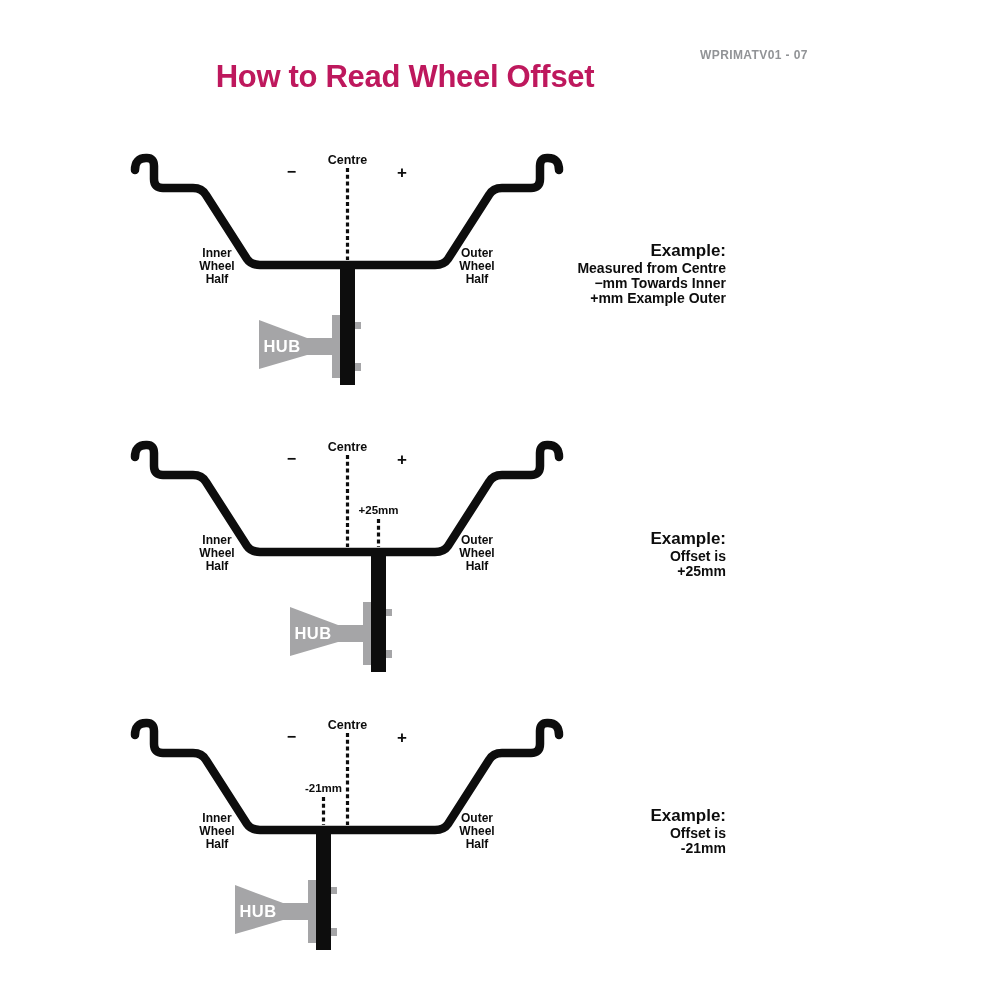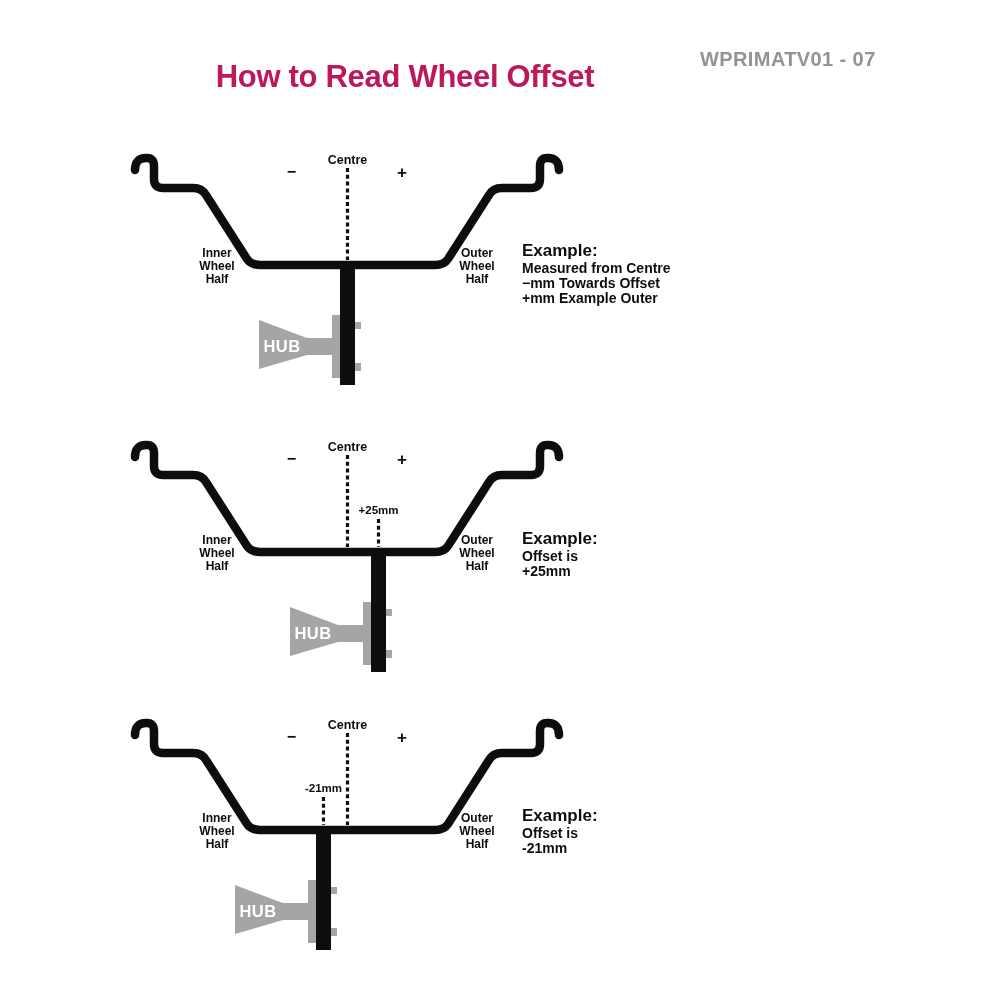--- a/index.html
+++ b/index.html
@@ -6,40 +6,40 @@
   body{
     width:1000px;height:1000px;position:relative;background:#ffffff;
     font-family:"Liberation Sans",sans-serif;overflow:hidden;
   }
   .page-title{
     position:absolute;left:405px;top:59px;transform:translateX(-50%);
     font-size:31px;font-weight:bold;color:#be185d;letter-spacing:-0.3px;white-space:nowrap;
   }
   .doc-code{
     position:absolute;left:700px;top:48px;
-    font-size:20px;font-weight:bold;color:#919396;letter-spacing:0.4px;white-space:nowrap;
+    font-size:12px;font-weight:bold;color:#919396;letter-spacing:0.4px;white-space:nowrap;
   }
   .diagram{position:absolute;left:125px;width:440px;height:255px;}
   .diagram svg{display:block;width:440px;height:255px;}
   .diagram-1{top:148px;}
   .diagram-2{top:435px;}
   .diagram-3{top:713px;}
   .profile{fill:none;stroke:#0d0d0d;stroke-width:8.5;stroke-linecap:round;stroke-linejoin:round;}
   .dashline{stroke:#0d0d0d;stroke-width:3.2;stroke-dasharray:4 2.8;fill:none;}
   .svgtxt{font-family:"Liberation Sans",sans-serif;font-weight:bold;fill:#0d0d0d;}
   .centre-txt{font-size:12.5px;}
   .sign-minus{font-size:16px;}
   .sign-plus{font-size:17px;}
   .half-label{font-size:12px;}
   .hub-txt{font-size:16.5px;fill:#ffffff;letter-spacing:0.5px;}
   .offset-txt{font-size:11.5px;}
   .gray{fill:#a5a5a7;}
   .ink{fill:#0d0d0d;}
   .example{
-    position:absolute;left:522px;width:204px;text-align:left;color:#0d0d0d;
+    position:absolute;left:522px;width:204px;text-align:right;color:#0d0d0d;
   }
   .example-1{top:240px;}
   .example-2{top:528px;}
   .example-3{top:805px;}
   .example .heading{font-size:17px;font-weight:bold;line-height:21px;}
   .example .line{font-size:14px;font-weight:bold;line-height:15.2px;}
 </style>
 </head>
 <body>
 
@@ -117,21 +117,21 @@
     <text class="svgtxt sign-minus" x="166.5" y="29" text-anchor="middle">−</text>
     <text class="svgtxt sign-plus" x="277" y="30" text-anchor="middle">+</text>
     <text class="svgtxt half-label" x="92" text-anchor="middle"><tspan x="92" y="109">Inner</tspan><tspan x="92" y="122">Wheel</tspan><tspan x="92" y="135">Half</tspan></text>
     <text class="svgtxt half-label" x="352" text-anchor="middle"><tspan x="352" y="109">Outer</tspan><tspan x="352" y="122">Wheel</tspan><tspan x="352" y="135">Half</tspan></text>
   </svg>
 </div>
 
 <div class="example example-1">
   <div class="heading">Example:</div>
   <div class="line">Measured from Centre</div>
-  <div class="line">−mm Towards Offset</div>
+  <div class="line">−mm Towards Inner</div>
   <div class="line">+mm Example Outer</div>
 </div>
 
 <div class="example example-2">
   <div class="heading">Example:</div>
   <div class="line">Offset is</div>
   <div class="line">+25mm</div>
   <div class="line"></div>
 </div>
 

